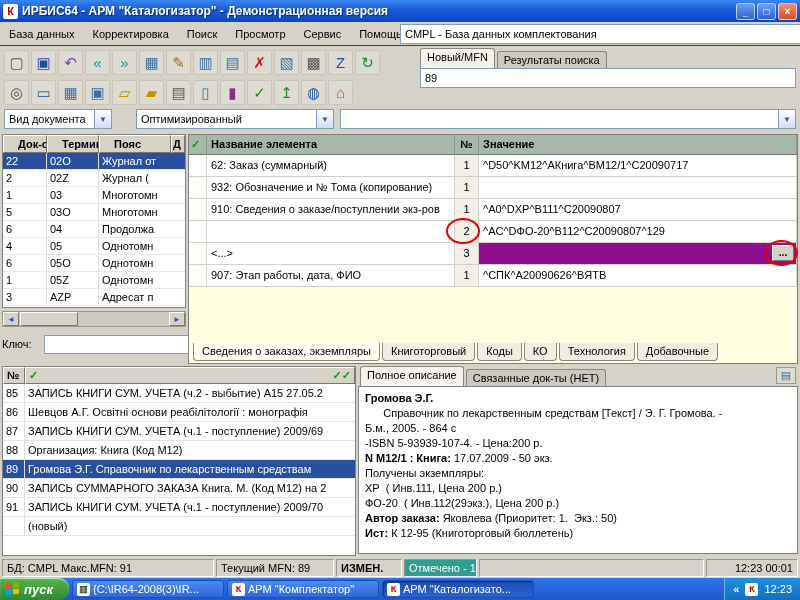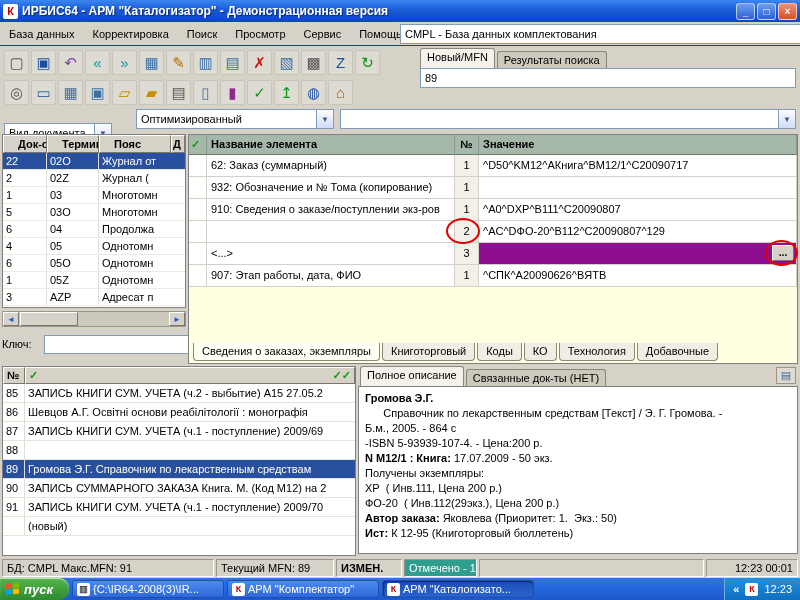--- a/index.html
+++ b/index.html
@@ -31,21 +31,21 @@
 
 
 #record-panel{position:absolute;left:420px;top:48px;width:376px;height:52px}
 .tabstrip{display:flex;gap:2px;height:20px;align-items:flex-end}
 .tab{padding:2px 6px;background:#cdc9bd;border:1px solid #8a867c;border-bottom:none;border-radius:3px 3px 0 0;height:17px;white-space:nowrap;overflow:hidden}
 .tab.active{background:#f4f2ea;height:20px}
 #mfn-input{width:376px;height:20px;border:1px solid #7f9db9;padding-left:4px;font-size:11px;display:block}
 
 
 #viewbar{position:absolute;top:108px;left:0;width:800px;height:24px}
-#combo-view{position:absolute;left:4px;top:15px;width:108px}
+#combo-view{position:absolute;left:4px;top:1px;width:108px}
 #combo-format{position:absolute;left:136px;top:1px;width:198px}
 #combo-ws{position:absolute;left:340px;top:1px;width:456px}
 
 
 #terms-panel{position:absolute;left:2px;top:134px;width:184px;height:174px;background:#fff;border:1px solid #808080;overflow:hidden}
 .t-header{display:flex;height:18px;background:#d6d2c8;font-weight:bold}
 .th{border:1px solid;border-color:#fff #7a766e #7a766e #fff;padding:2px 14px;overflow:hidden;white-space:nowrap}
 .th.c1{width:44px}.th.c2{width:52px}.th.c3{width:72px}.th.c4{flex:1;padding:2px 1px}
 .t-row{display:flex;height:17px;border-bottom:1px solid #eceae2}
 .tc{padding:2px 3px;overflow:hidden;white-space:nowrap;border-right:1px solid #e0ddd5}
@@ -365,20 +365,21 @@
           <span class="rc c2">Шевцов А.Г. Освітні основи реабілітології : монографія</span>
         </div>
 
         <div class="r-row">
           <span class="rc c1">87</span>
           <span class="rc c2">ЗАПИСЬ КНИГИ СУМ. УЧЕТА (ч.1 - поступление)  2009/69</span>
         </div>
 
         <div class="r-row">
           <span class="rc c1">88</span>
+          <span class="rc c2">Организация: Книга (Код М12)</span>
         </div>
 
         <div class="r-row sel">
           <span class="rc c1">89</span>
           <span class="rc c2">Громова Э.Г. Справочник по лекарственным средствам</span>
         </div>
 
         <div class="r-row">
           <span class="rc c1">90</span>
           <span class="rc c2">ЗАПИСЬ СУММАРНОГО ЗАКАЗА  Книга. М. (Код М12) на 2</span>

